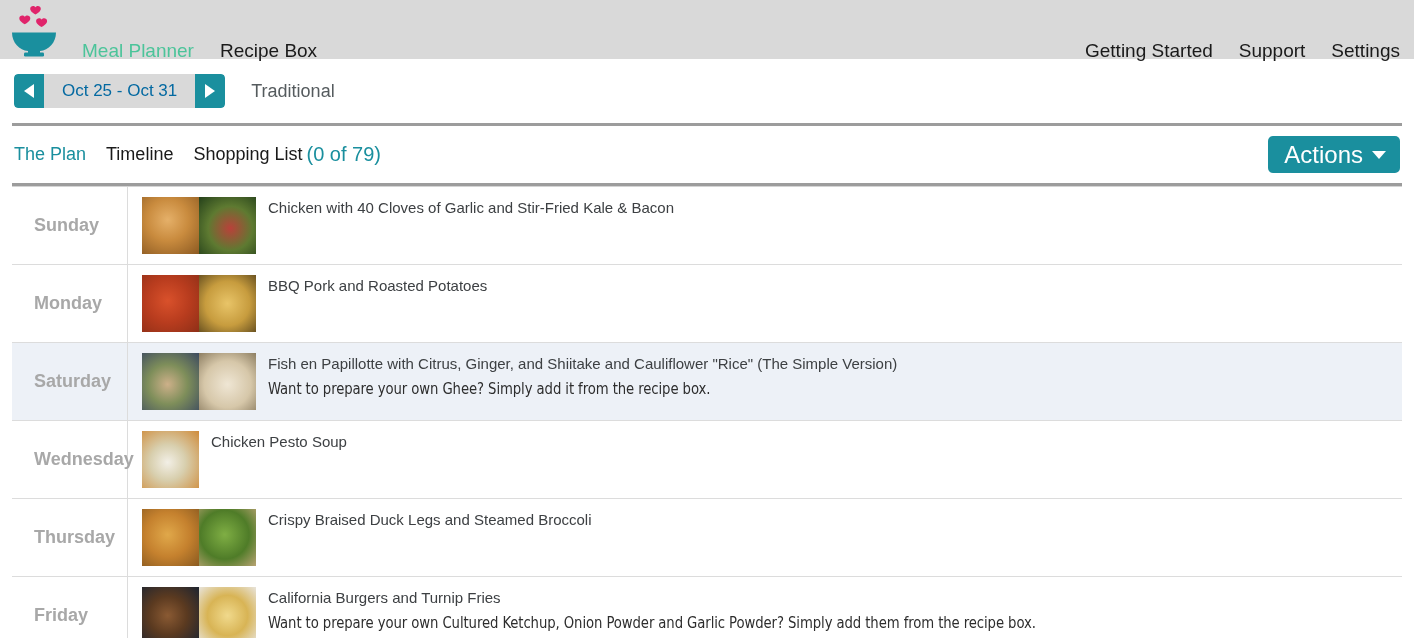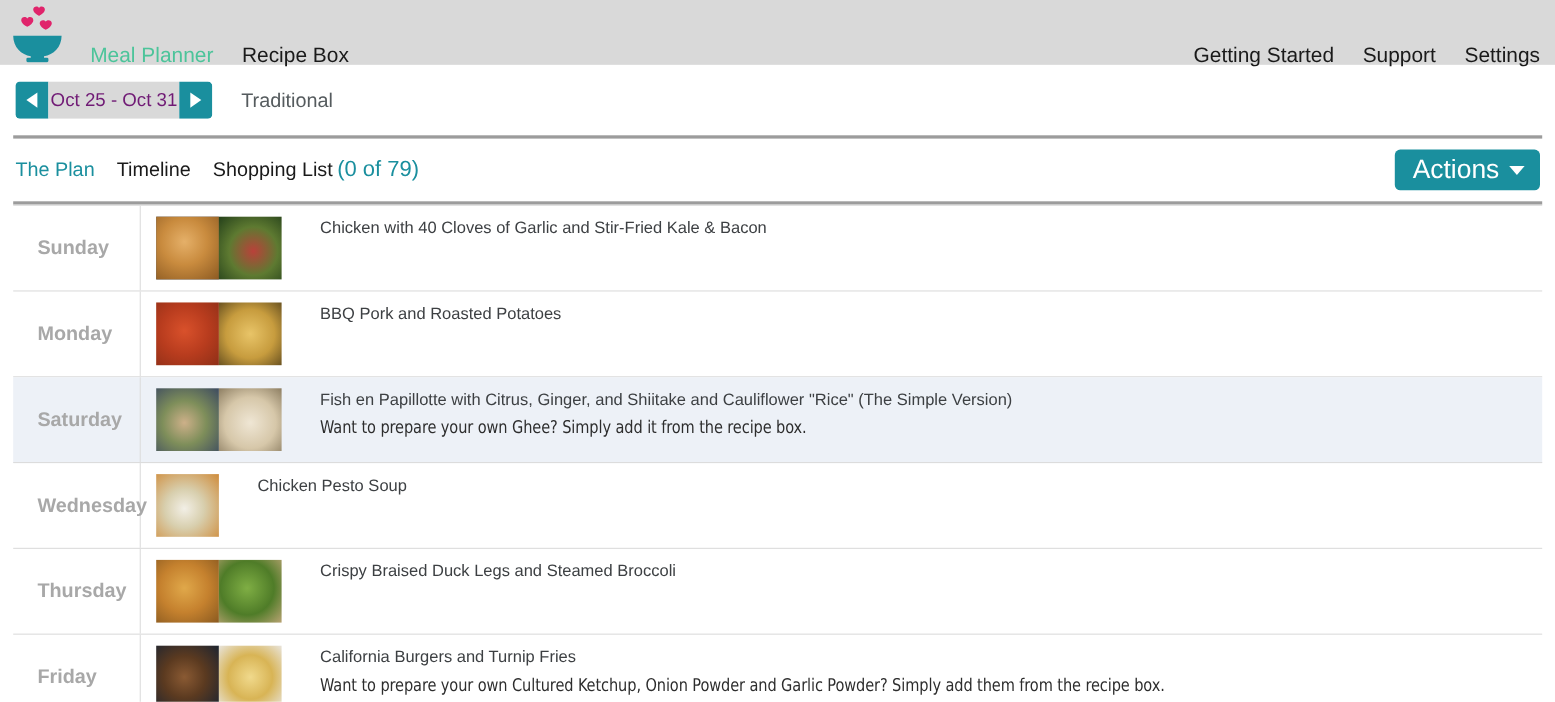--- a/index.html
+++ b/index.html
@@ -71,26 +71,26 @@
   .nav-arrow-btn.next { border-radius: 0 4px 4px 0; }
   .arrow-glyph {
     width: 0; height: 0;
     border-top: 7px solid transparent;
     border-bottom: 7px solid transparent;
   }
   .arrow-glyph.left  { border-right: 10px solid #fff; }
   .arrow-glyph.right { border-left: 10px solid #fff; }
   #week-range {
     background: #d9d9d9;
-    color: #701a75;
+    color: #0369a1;
     font-size: 17px;
     display: flex;
     align-items: center;
     justify-content: center;
-    padding: 0 2px;
+    padding: 0 18px;
     white-space: nowrap;
     cursor: pointer;
   }
   #plan-type-label {
     margin-left: 26px;
     font-size: 18px;
     color: #555b5e;
     white-space: nowrap;
   }
 
@@ -170,21 +170,20 @@
     font-weight: bold;
     color: #a8a8a8;
     white-space: nowrap;
   }
   .day-content-cell {
     flex: 1 1 auto;
     display: flex;
     align-items: flex-start;
     padding: 10px 0 10px 14px;
     min-width: 0;
-    gap: 23px;
   }
   .thumb-strip {
     flex: 0 0 auto;
     display: flex;
     height: 57px;
     margin-right: 12px;
     cursor: pointer;
   }
   .thumb {
     width: 57px;

